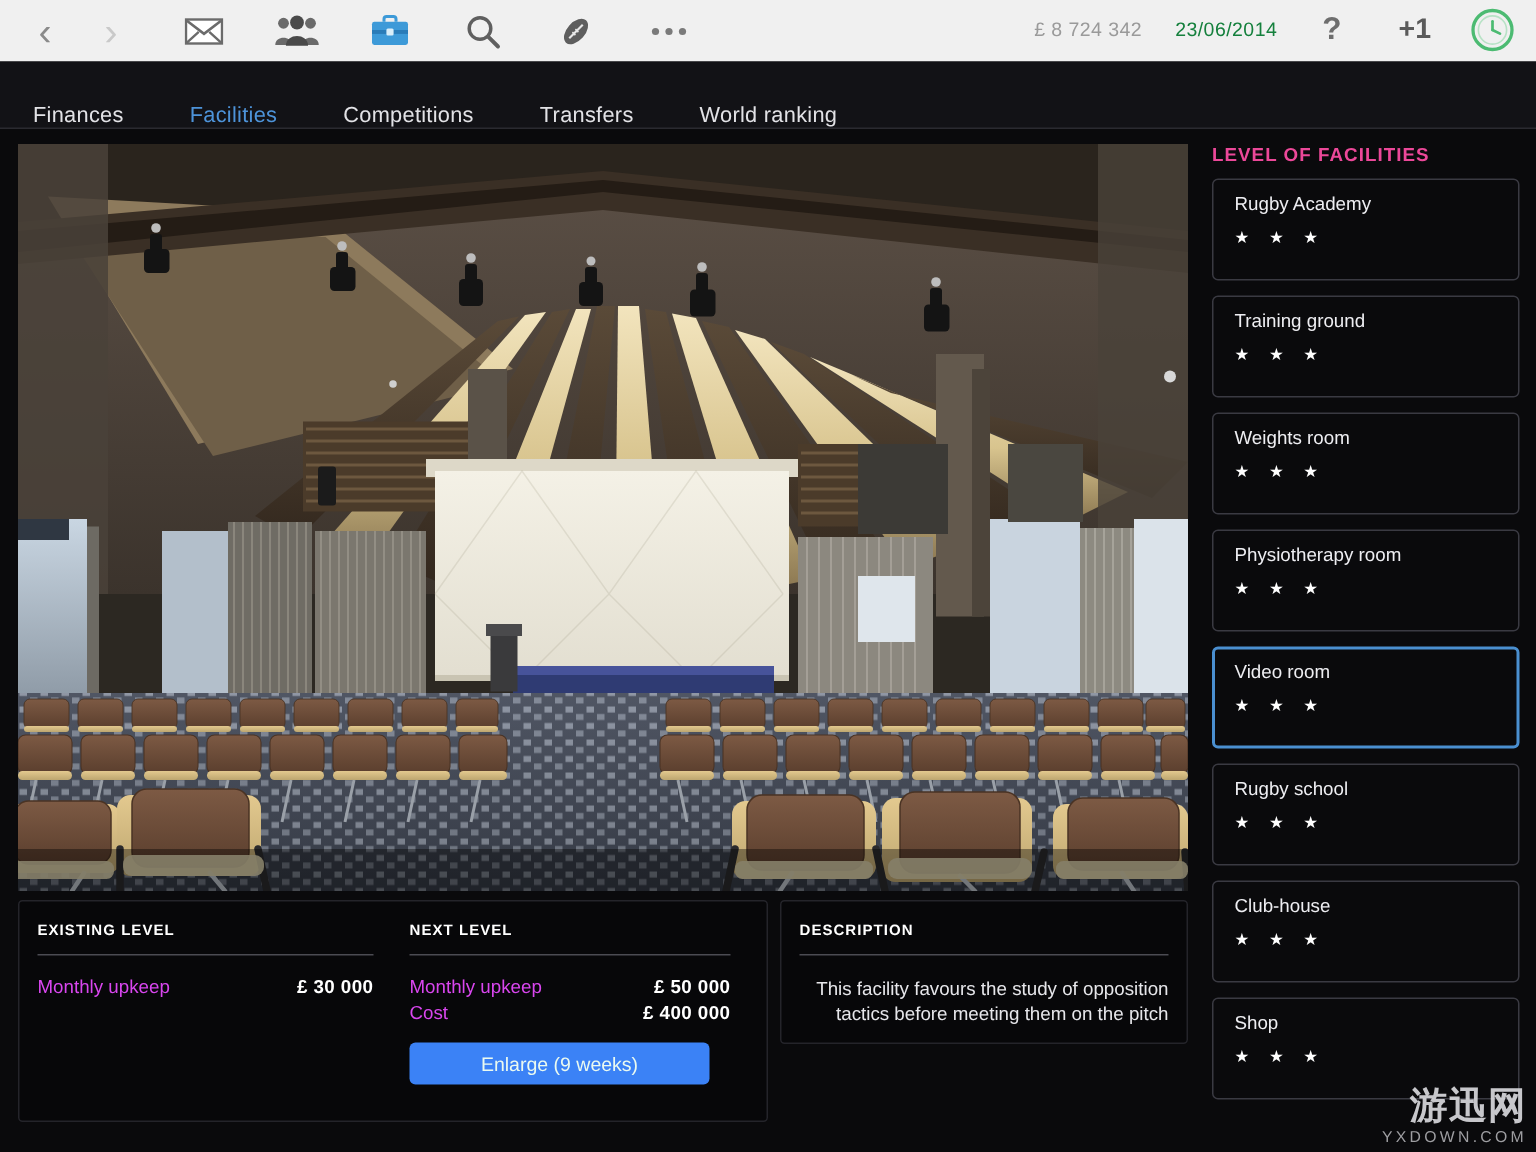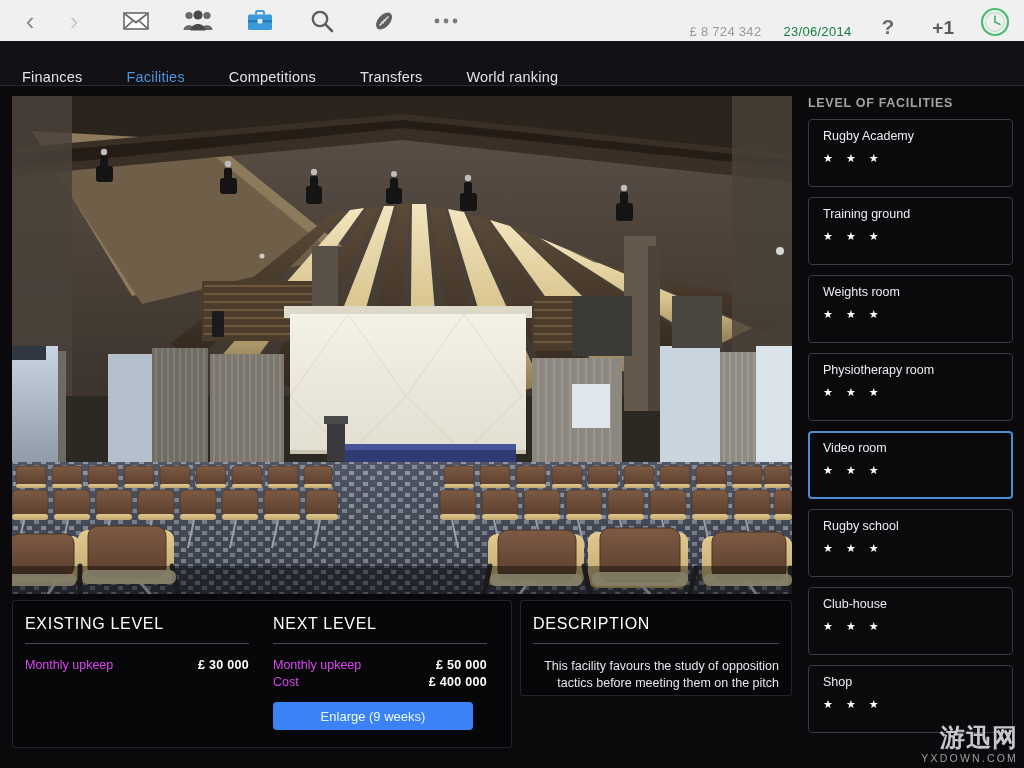--- a/index.html
+++ b/index.html
@@ -17,21 +17,21 @@
     background: #f0f0f0; display: flex; align-items: center;
   }
   .tb-icons { display: flex; align-items: center; }
   .tb-ico {
     width: 44px; height: 41px; display: flex; align-items: center; justify-content: center;
     cursor: pointer;
   }
   .tb-ico svg { display: block; }
   .nav-arrow { font-size: 26px; line-height: 1; color: #8a8a8a; font-weight: 300; }
   .nav-arrow.dim { color: #c9c9c9; }
-  .tb-right { position: absolute; right: 0; top: 0; height: 39px; display: flex; align-items: flex-end; }
+  .tb-right { position: absolute; right: 0; top: 0; height: 39px; display: flex; align-items: center; }
   .tb-money { font-size: 13px; color: #9a9a9a; letter-spacing: .3px; margin-right: 22px; }
   .tb-date  { font-size: 13px; color: #15803d; letter-spacing: .3px; margin-right: 30px; }
   .tb-help  { font-size: 21px; font-weight: bold; color: #6e6e6e; margin-right: 38px; cursor: pointer; }
   .tb-adv   { font-size: 19px; font-weight: bold; color: #5a5a5a; margin-right: 24px; cursor: pointer; }
   .tb-clock { width: 34px; height: 34px; margin-right: 12px; cursor: pointer; }
 
   
   .tabbar {
     position: absolute; left: 0; top: 41px; width: 1024px; height: 45px;
     background: #121216; border-bottom: 1px solid #2a2a30;
@@ -56,42 +56,42 @@
     position: absolute; background: #070709; border: 1px solid #24242a; border-radius: 3px;
   }
   .panel-levels { left: 12px; top: 600px; width: 500px; height: 148px; }
   .panel-desc   { left: 520px; top: 600px; width: 272px; height: 96px; }
 
   .col { position: absolute; top: 0; height: 100%; }
   .col-existing { left: 0;   width: 250px; padding: 14px 14px 0 12px; }
   .col-next     { left: 250px; width: 250px; padding: 14px 26px 0 10px; }
 
   .sec-title {
-    font-size: 16px; font-weight: normal; color: #ffffff;
+    font-size: 10px; font-weight: bold; color: #ffffff;
     letter-spacing: .7px; margin-bottom: 10px;
   }
   .rule { height: 1px; background: #4b4b52; margin-bottom: 14px; }
 
   .row { display: flex; justify-content: space-between; align-items: baseline; margin-bottom: 3px; }
   .row-label { font-size: 12.5px; color: #d946ef; }
   .row-value { font-size: 12.5px; color: #ffffff; font-weight: bold; letter-spacing: .3px; }
 
   .enlarge-btn {
     margin-top: 13px; width: 200px; height: 28px; background: #3b82f6; border: none;
     border-radius: 4px; color: #eafaf0; font-size: 13px; cursor: pointer;
     font-family: "Liberation Sans", sans-serif; display: flex; align-items: center; justify-content: center;
   }
 
   .desc-inner { padding: 14px 12px 0 12px; }
   .desc-text { font-size: 12.5px; color: #e6e6ea; line-height: 1.35; text-align: right; }
 
   
   .sidebar { position: absolute; left: 800px; top: 96px; width: 224px; height: 672px; }
   .sb-title {
-    font-size: 12.5px; font-weight: bold; color: #a3a3a3; letter-spacing: .7px;
+    font-size: 12.5px; font-weight: bold; color: #ec4899; letter-spacing: .7px;
     padding-left: 8px; margin-bottom: 9px;
   }
   .fac-card {
     width: 205px; height: 68px; margin-left: 8px; margin-bottom: 10px;
     background: #0a0a0c; border: 1px solid #3a3a42; border-radius: 4px;
     padding: 9px 0 0 14px; cursor: pointer;
   }
   .fac-card.selected { border: 2px solid #4a8fd0; padding-top: 8px; padding-left: 13px; }
   .fac-name { font-size: 12.5px; color: #eeeef2; margin-bottom: 9px; }
   .stars { font-size: 11px; color: #ffffff; letter-spacing: 5px; }

